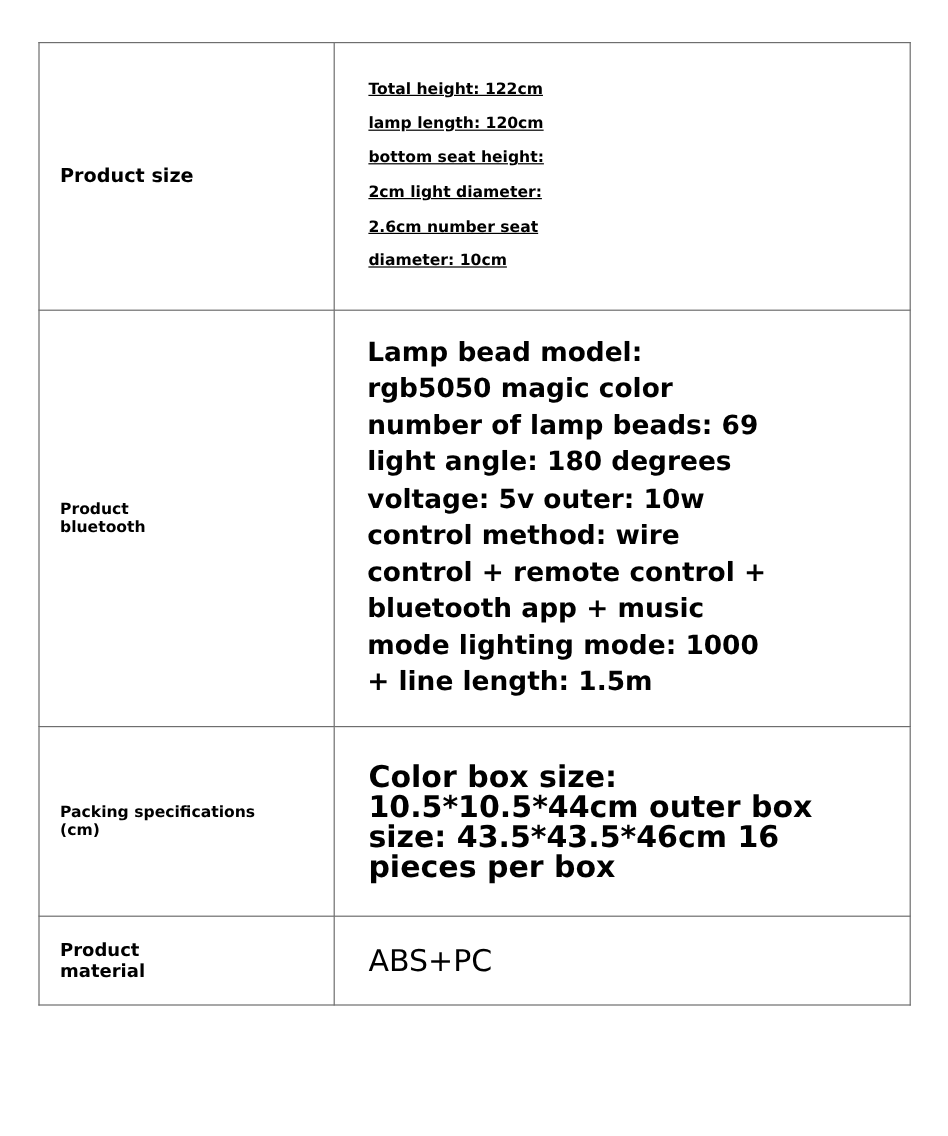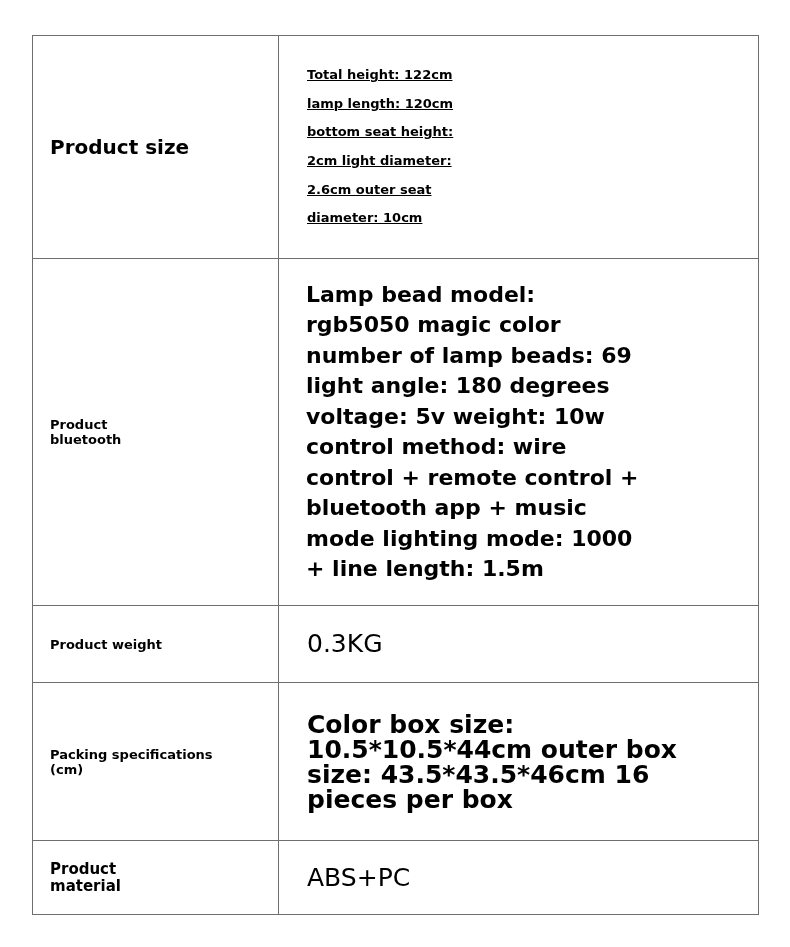--- a/index.html
+++ b/index.html
@@ -3,21 +3,21 @@
 <meta charset="utf-8">
 <style>
   html, body { margin: 0; padding: 0; background: #ffffff; }
   body { width: 790px; height: 947px; position: relative; overflow: hidden;
          font-family: "DejaVu Sans", sans-serif; color: #000; }
   .spec-table { position: absolute; left: 32px; top: 35px; width: 727px;
                 border-collapse: collapse; table-layout: fixed; }
   .spec-table td { border: 1.5px solid #6e6e6e; vertical-align: middle; padding: 0; }
   .label-cell { width: 245px; }
   .label { display: block; padding-left: 17px; font-weight: bold; font-size: 13px; line-height: 15px; }
-  .label.size-16 { font-size: 20px; line-height: 18px; }
+  .label.size-16 { font-size: 16px; line-height: 18px; }
   .label.size-15 { font-size: 15px; line-height: 17px; }
   .value { display: block; padding-left: 28px; padding-right: 10px; font-weight: bold; }
   .value.v-size { font-size: 13px; line-height: 28.6px; text-decoration: underline; }
   .value.v-params { font-size: 22px; line-height: 30.5px; padding-left: 27px; }
   .value.v-pack { font-size: 25px; line-height: 25px; }
   .value.v-plain { font-weight: normal; font-size: 25px; line-height: 30px; }
   .r1 { height: 223px; } .r2 { height: 347px; } .r3 { height: 77px; }
   .r4 { height: 158px; } .r5 { height: 74px; }
 </style>
 </head>
@@ -28,53 +28,45 @@
       <tr class="r1">
     <td class="label-cell">
       <span class="label size-16">Product size</span>
     </td>
     <td>
       <span class="value v-size">
         <span style="display:block">Total height: 122cm</span>
         <span style="display:block">lamp length: 120cm</span>
         <span style="display:block">bottom seat height:</span>
         <span style="display:block">2cm light diameter:</span>
-        <span style="display:block">2.6cm outer seat</span>
+        <span style="display:block">2.6cm number seat</span>
         <span style="display:block">diameter: 10cm</span>
       </span>
     </td>
   </tr>
   <tr class="r2">
     <td class="label-cell">
       <span class="label">
         <span style="display:block">Product</span>
         <span style="display:block">bluetooth</span>
       </span>
     </td>
     <td>
       <span class="value v-params">
         <span style="display:block">Lamp bead model:</span>
         <span style="display:block">rgb5050 magic color</span>
         <span style="display:block">number of lamp beads: 69</span>
         <span style="display:block">light angle: 180 degrees</span>
-        <span style="display:block">voltage: 5v weight: 10w</span>
+        <span style="display:block">voltage: 5v outer: 10w</span>
         <span style="display:block">control method: wire</span>
         <span style="display:block">control + remote control +</span>
         <span style="display:block">bluetooth app + music</span>
         <span style="display:block">mode lighting mode: 1000</span>
         <span style="display:block">+ line length: 1.5m</span>
       </span>
-    </td>
-  </tr>
-  <tr class="r3">
-    <td class="label-cell">
-      <span class="label">Product weight</span>
-    </td>
-    <td>
-      <span class="value v-plain">0.3KG</span>
     </td>
   </tr>
   <tr class="r4">
     <td class="label-cell">
       <span class="label">
         <span style="display:block">Packing specifications</span>
         <span style="display:block">(cm)</span>
       </span>
     </td>
     <td>

